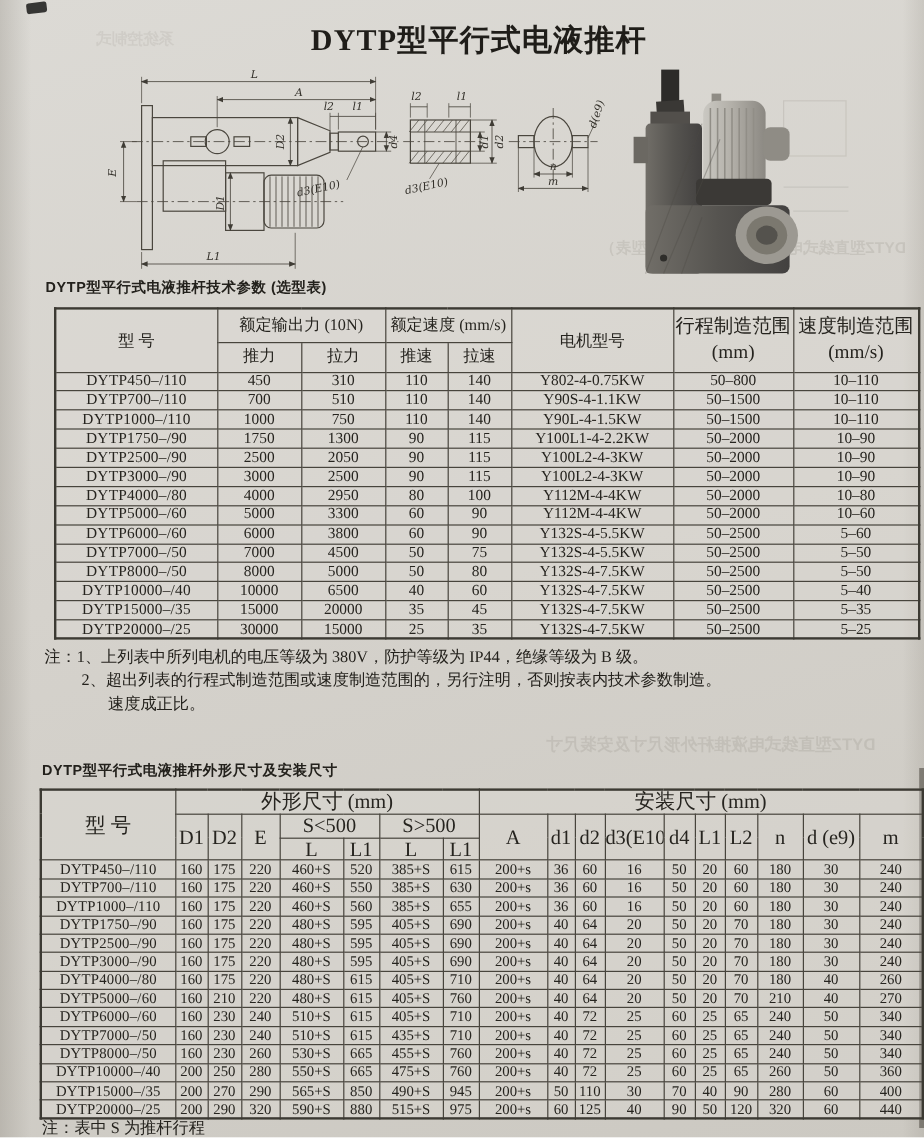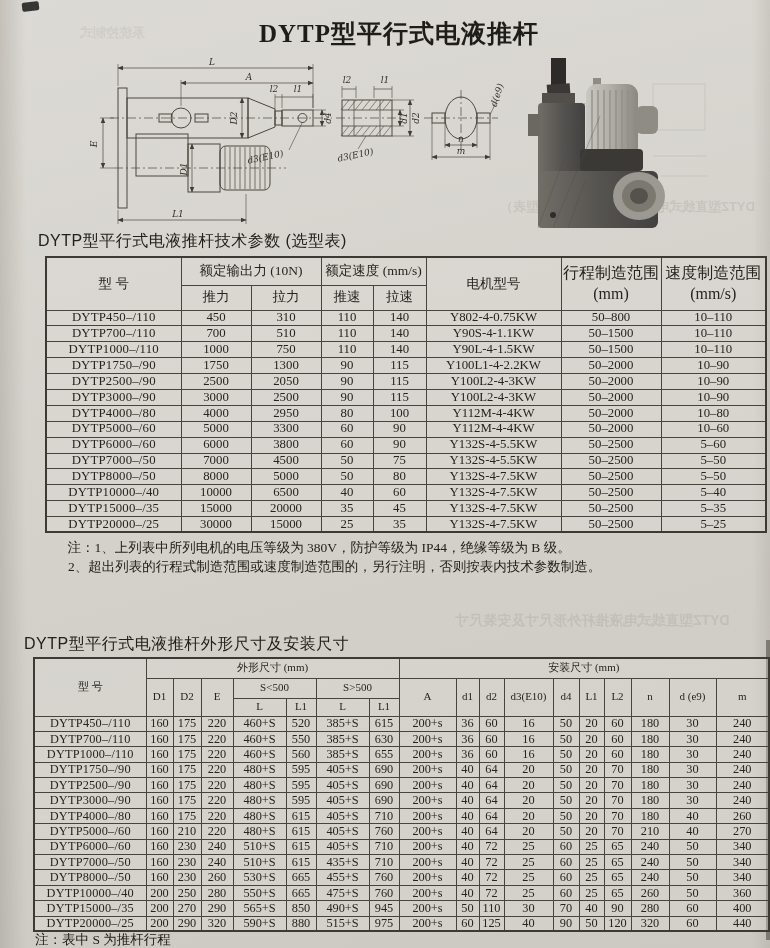--- a/index.html
+++ b/index.html
@@ -10,44 +10,44 @@
     color:#26241f;
     background:
       linear-gradient(90deg, rgba(110,104,93,.22), rgba(110,104,93,0) 26px),
       linear-gradient(270deg, rgba(110,104,93,.14), rgba(110,104,93,0) 18px),
       linear-gradient(165deg, #dcdad5 0%, #d5d2cc 45%, #ccc9c2 100%);
   }
   .smudge { position:absolute; left:22px; top:2px; width:17px; height:9px;
     background:#191917; border-radius:2px; transform:rotate(-7deg); opacity:.85; }
   .title { position:absolute; top:17px; left:0; right:0; text-align:center;
     transform:translateX(14px); font-size:25px; font-weight:bold; letter-spacing:1px; color:#1f1d19; }
-  .sec-title { position:absolute; font-size:16px; font-weight:normal;
+  .sec-title { position:absolute; font-size:12px; font-weight:bold;
     font-family:"Liberation Sans","DejaVu Sans",sans-serif; color:#23211c; letter-spacing:.5px; }
   .sec1 { left:38px; top:231px; }
-  .sec2 { left:24px; top:634px; }
+  .sec2 { left:35px; top:634px; }
 
   .fig { position:absolute; left:86px; top:52px; }
   .photo { position:absolute; left:523px; top:56px; }
 
   table { border-collapse:collapse; table-layout:fixed; background:rgba(224,222,216,.35); }
   th,td { border:1px solid #47443c; text-align:center; vertical-align:middle;
     overflow:hidden; white-space:nowrap; padding:0; font-weight:normal; line-height:1.05; }
   .t1 { position:absolute; left:45px; top:256px; width:720px; border:2px solid #3c3a33; }
   .t1 thead tr.r1 { height:28px; } .t1 thead tr.r2 { height:25px;margin-left:23px; }
   .t1 thead th { font-size:13.5px; }
   .t1 tbody tr { height:15.9px; } .t1 tbody td { font-size:12.8px; }
   .t2 { position:absolute; left:33px; top:657px; width:735px; border:2px solid #3c3a33; }
   .t2 thead tr.r1 { height:20px; } .t2 thead tr.r2 { height:20px; } .t2 thead tr.r3 { height:18px; }
-  .t2 thead th { font-size:11px;text-align:center; }
+  .t2 thead th { font-size:17px;text-align:center; }
   .t2 tbody tr { height:15.4px; } .t2 tbody td { font-size:12.3px; }
   .th2l div { line-height:1.3; font-size:16px; }
   td:first-child { font-size:12.6px; letter-spacing:.2px;margin-left:31px; }
 
   .notes { position:absolute; left:37px; top:538px; font-size:13.5px; line-height:19.3px; color:#23211c; }
-  .notes .nline { white-space:nowrap;text-align:center; }
+  .notes .nline { white-space:nowrap; }
   .notes .ind { padding-left:31px; }
   .notes .ind2 { padding-left:53px; }
   .bottom-note { position:absolute; left:35px; top:931px; font-size:13.5px; color:#23211c; }
 
   .ghost { position:absolute; transform:scaleX(-1); font-weight:bold; color:#6d675b;
     font-family:"Liberation Sans","DejaVu Sans",sans-serif; filter:blur(.4px); white-space:nowrap; }
   .g1 { left:80px; top:24px; font-size:13px; opacity:.10; }
   .g2 { left:500px; top:198px; font-size:13px; opacity:.14; }
   .g3 { left:455px; top:612px; font-size:14px; opacity:.14; }
   .edge-shadow { position:absolute; right:0; top:640px; width:4px; height:300px; background:rgba(58,53,45,.5); }
@@ -384,20 +384,21 @@
           <td>Y132S-4-7.5KW</td>
           <td>50–2500</td>
           <td>5–25</td>
         </tr>
       </tbody>
   </table>
 
   <div class="notes">
     <div class="nline"><span>注：</span><span>1、上列表中所列电机的电压等级为 380V，防护等级为 IP44，绝缘等级为 B 级。</span></div>
     <div class="nline ind">2、超出列表的行程式制造范围或速度制造范围的，另行注明，否则按表内技术参数制造。</div>
+    <div class="nline ind2">速度成正比。</div>
   </div>
 
   <div class="sec-title sec2">DYTP型平行式电液推杆外形尺寸及安装尺寸</div>
 
   <table class="t2">
     <colgroup>
       <col style="width:112px">
         <col style="width:27px">
         <col style="width:28px">
         <col style="width:32px">

